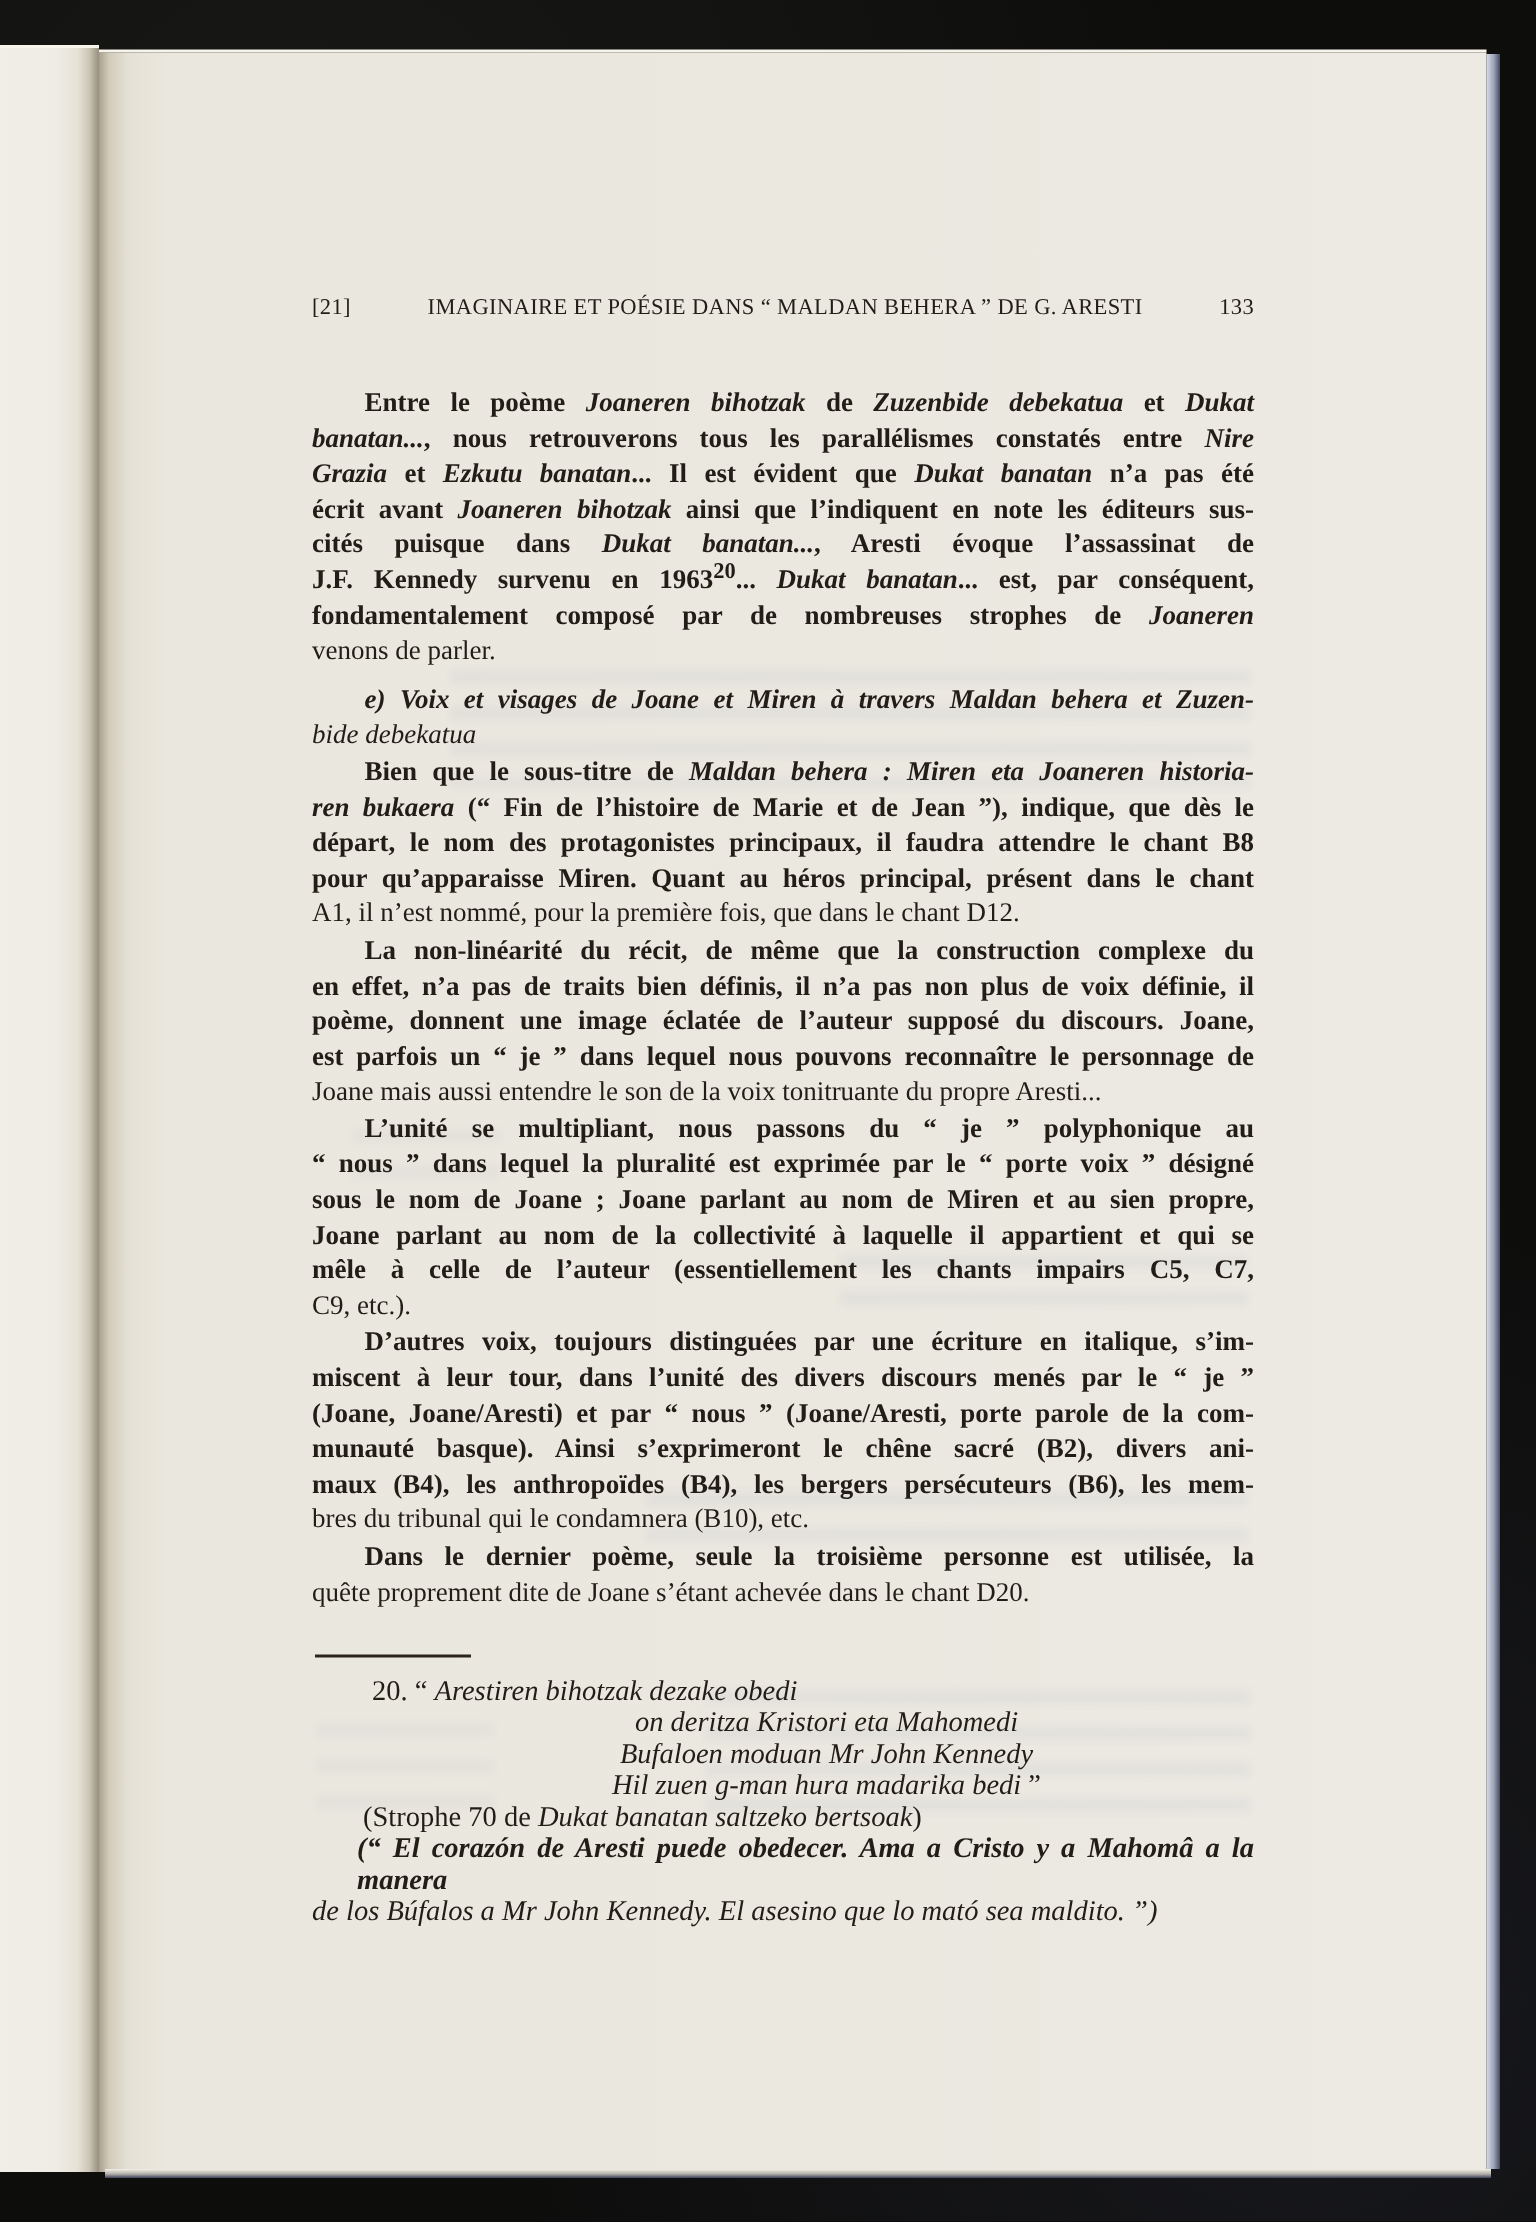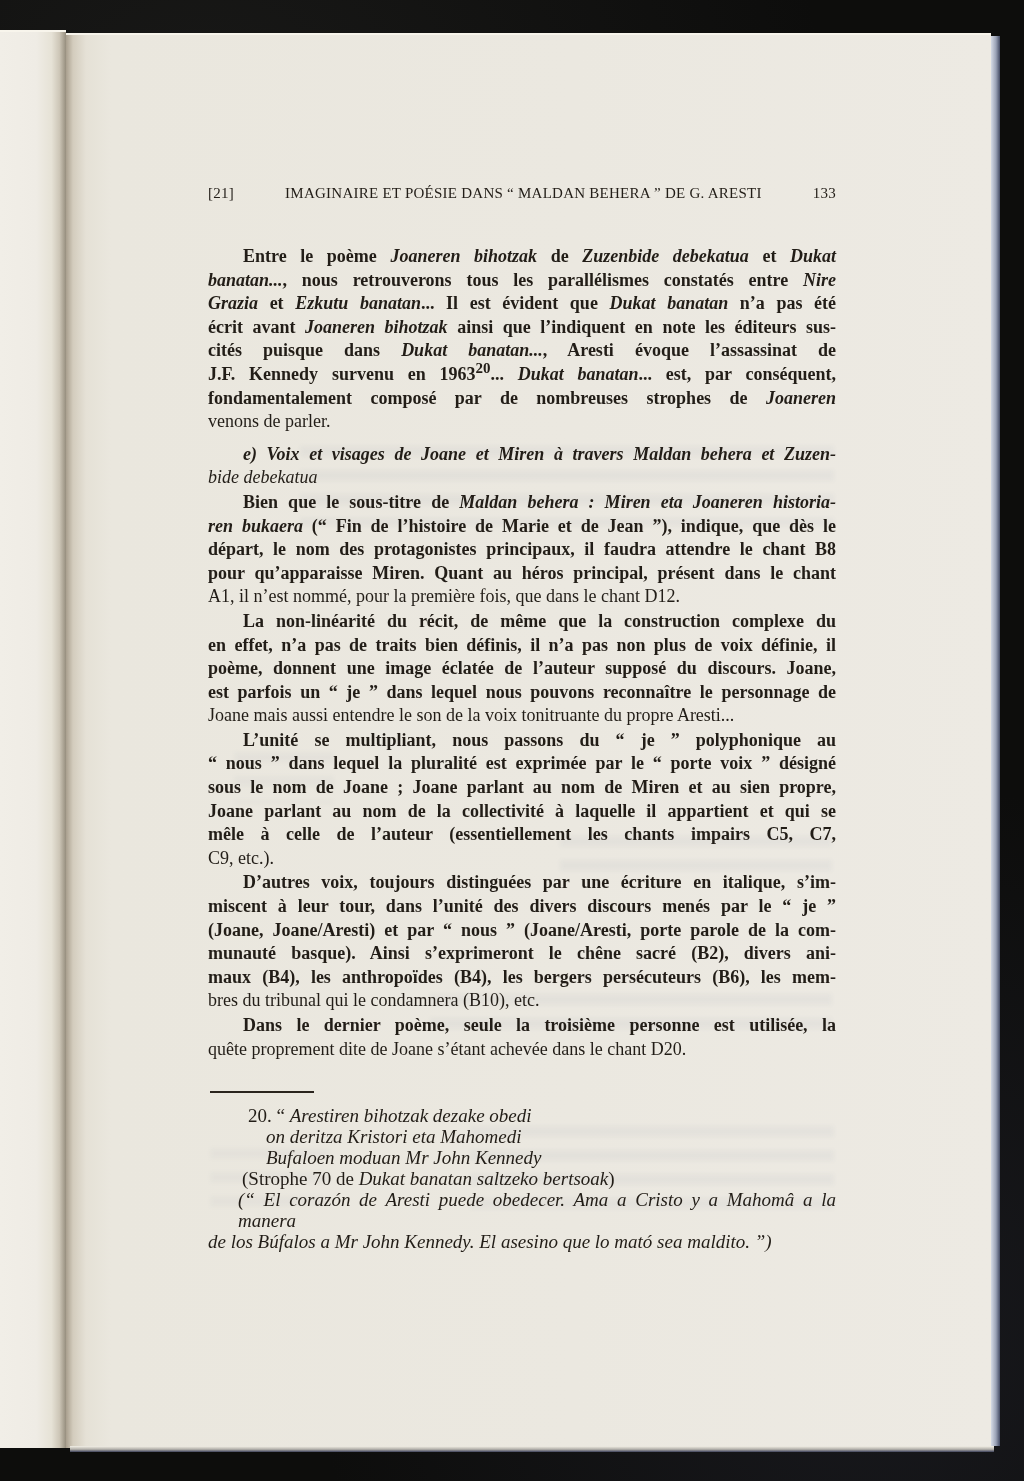--- a/index.html
+++ b/index.html
@@ -44,21 +44,21 @@
     transform:scaleX(-1);
   }
   .g1{left:300px;top:446px;width:534px;height:80px;}
   .g2{left:560px;top:836px;width:272px;height:48px;}
   .g3{left:234px;top:752px;width:100px;height:52px;opacity:.3;}
   .g4{left:430px;top:994px;width:402px;height:44px;}
   .g5{left:470px;top:1126px;width:364px;height:92px;}
   .g6{left:210px;top:1148px;width:120px;height:64px;opacity:.3;}
 
   .column{
-    position:absolute;left:208px;top:21px;width:628px;color:#221d17;
+    position:absolute;left:208px;top:33px;width:628px;color:#221d17;
   }
   .runhead{
     margin-top:164px;margin-bottom:43px;
     display:flex;justify-content:space-between;align-items:baseline;
     font-size:15px;letter-spacing:.25px;white-space:nowrap;
   }
   .runhead .t{flex:0 1 auto;}
   .tl{
     font-size:18px;line-height:23.6px;text-align:justify;
   }
@@ -66,23 +66,23 @@
   .ll{text-align-last:left;}
   .ind{text-indent:35px;}
   .block{margin:0 0 1px;}
   .heading{margin:9px 0 1px;}
   sup{font-size:15px;line-height:0;vertical-align:super;letter-spacing:0;}
 
   .footnote{margin-top:30px;font-size:19px;line-height:21px;}
   .fn-rule{width:104px;height:2px;background:#2a241d;margin:0 0 12px 2px;}
   .fn-line{text-align:left;}
   .fn-first{margin-left:40px;}
-  .fn-verse{margin-left:58px;}
+  .fn-verse{margin-left:58px;text-align:center;}
   .fn-plain{margin-left:34px;}
-  .fn-esp-first{margin-left:30px;text-align:justify;text-align-last:justify;}
+  .fn-esp-first{margin-left:30px;text-align:justify;text-align-last:justify;font-weight:bold;}
   .fn-esp{margin-left:0;}
 </style>
 </head>
 <body>
 
 <div class="bed"></div>
 <div class="facing"></div>
 <div class="page"></div>
 <div class="edge-right"></div>
 <div class="edge-bottom"></div>
@@ -151,18 +151,19 @@
         <div class="tl ll">quête proprement dite de Joane s’étant achevée dans le chant D20.</div>
       </div>
     </div>
 
   <div class="footnote">
     <div class="fn-rule"></div>
     <div id="footnote-lines">
         <div class="fn-line fn-first">20. “ <i>Arestiren bihotzak dezake obedi</i></div>
         <div class="fn-line fn-verse"><i>on deritza Kristori eta Mahomedi</i></div>
         <div class="fn-line fn-verse"><i>Bufaloen moduan Mr John Kennedy</i></div>
+        <div class="fn-line fn-verse"><i>Hil zuen g-man hura madarika bedi</i> ”</div>
         <div class="fn-line fn-plain">(Strophe 70 de <i>Dukat banatan saltzeko bertsoak</i>)</div>
         <div class="fn-line fn-esp-first"><i>(“ El corazón de Aresti puede obedecer. Ama a Cristo y a Mahomâ a la manera</i></div>
         <div class="fn-line fn-esp"><i>de los Búfalos a Mr John Kennedy. El asesino que lo mató sea maldito. ”)</i></div>
       </div>
   </div>
 </div>
 
 </body></html>

